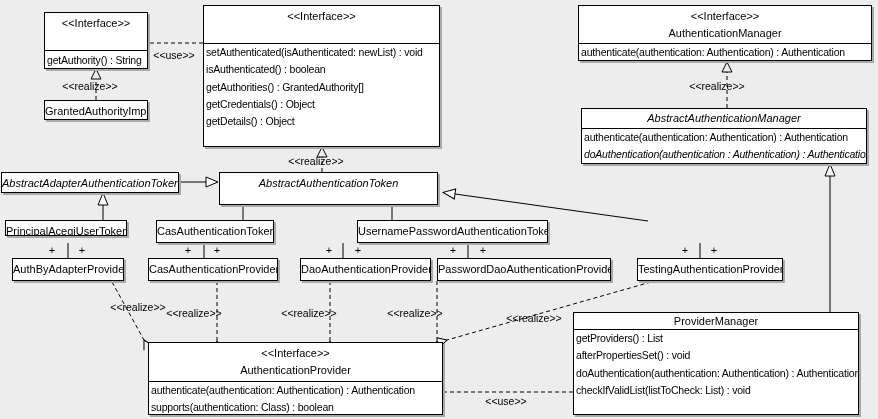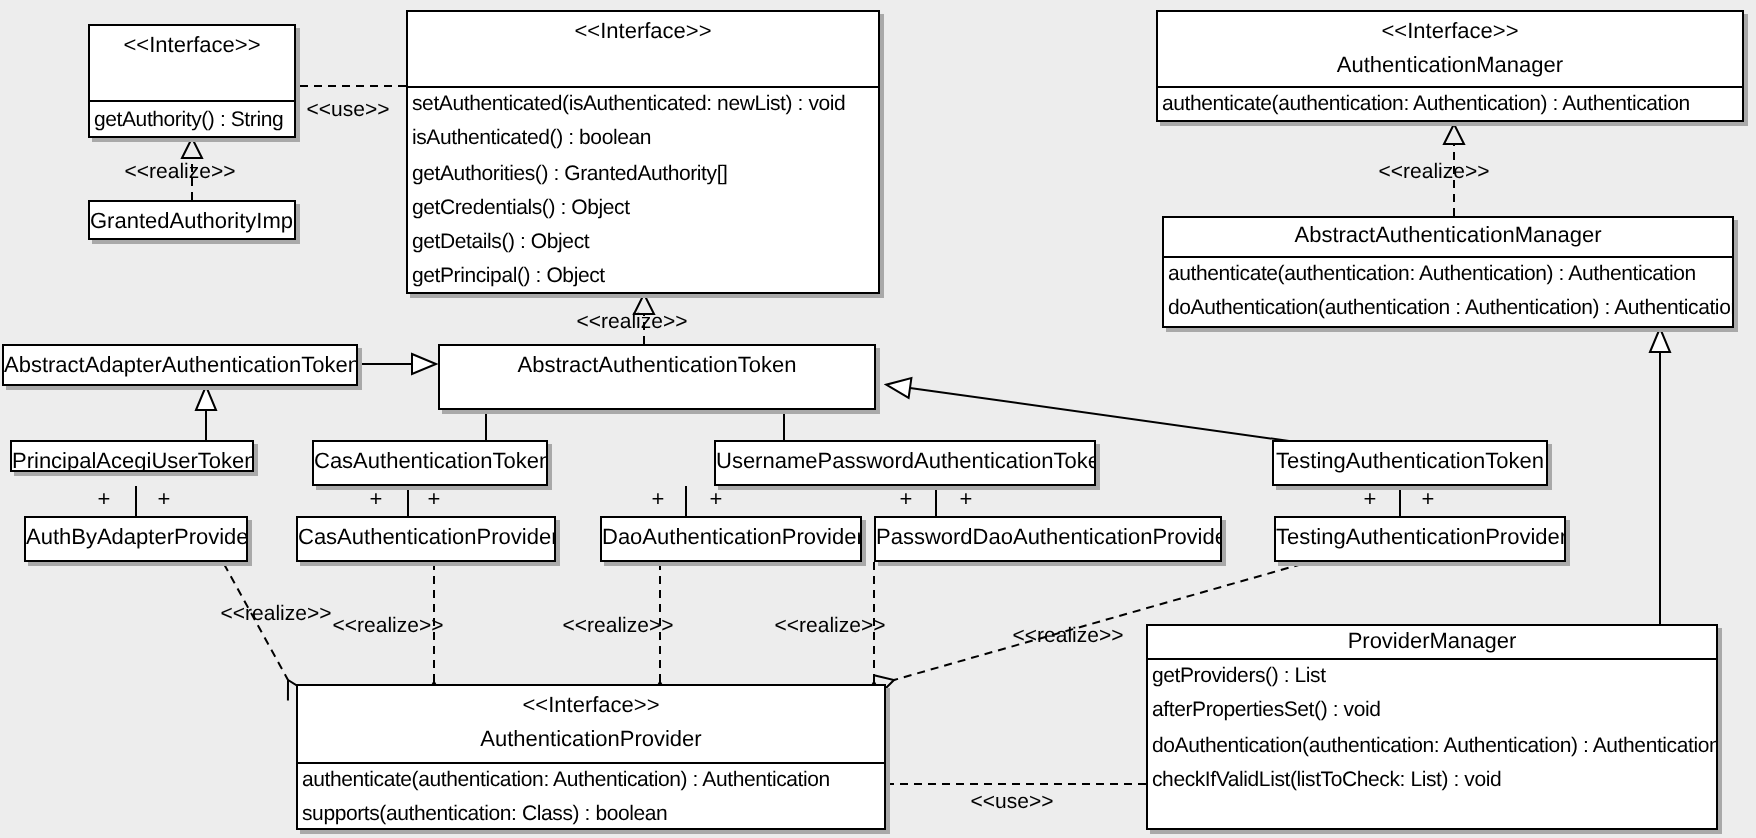--- a/index.html
+++ b/index.html
@@ -12,21 +12,21 @@
   #edges{position:absolute;left:0;top:0;width:878px;height:419px;}
   .cls{
     position:absolute;background:#fff;border:1px solid #000;
     box-shadow:2px 2px 0 #a9a9a9;overflow:hidden;box-sizing:border-box;
   }
   .hd{border-bottom:1px solid #000;}
   .st{height:19px;line-height:20px;text-align:center;white-space:nowrap;overflow:hidden;}
   .nm{height:18px;line-height:17px;text-align:center;white-space:nowrap;overflow:hidden;}
   .one .nm{height:100%;line-height:20px;}
   .hd1 .nm{line-height:19px;height:19px;}
-  .it{}
+  .it{font-style:italic;}
   .m{
     height:17.3px;line-height:17.3px;padding:0 2px;white-space:nowrap;
     overflow:hidden;font-size:10.5px;letter-spacing:-0.2px;text-align:left;
   }
   .lbl{
     position:absolute;white-space:nowrap;font-size:10.5px;
     transform:translateX(-50%);line-height:12px;
   }
   .plus{
     position:absolute;width:10px;text-align:center;font-size:11px;line-height:10px;
@@ -92,21 +92,20 @@
 
   <div class="cls" style="left:203px;top:5px;width:237px;height:142px">
     <div class="hd" style="height:37px">
       <div class="st">&lt;&lt;Interface&gt;&gt;</div>
     </div>
     <div class="m">setAuthenticated(isAuthenticated: newList) : void</div>
     <div class="m">isAuthenticated() : boolean</div>
     <div class="m">getAuthorities() : GrantedAuthority[]</div>
     <div class="m">getCredentials() : Object</div>
     <div class="m">getDetails() : Object</div>
-    <div class="m">getPrincipal() : Object</div>
   </div>
 
   <div class="cls" style="left:578px;top:5px;width:294px;height:56px">
     <div class="hd" style="height:37px">
       <div class="st">&lt;&lt;Interface&gt;&gt;</div>
       <div class="nm">AuthenticationManager</div>
     </div>
     <div class="m">authenticate(authentication: Authentication) : Authentication</div>
   </div>
 
@@ -131,23 +130,20 @@
   </div>
 
   <div class="cls one" style="left:156px;top:220px;width:118px;height:23px">
     <div class="nm">CasAuthenticationToken</div>
   </div>
 
   <div class="cls one" style="left:357px;top:220px;width:191px;height:23px">
     <div class="nm">UsernamePasswordAuthenticationToken</div>
   </div>
 
-  <div class="cls one" style="left:636px;top:220px;width:138px;height:23px">
-    <div class="nm">TestingAuthenticationToken</div>
-  </div>
 
   <div class="cls one" style="left:12px;top:258px;width:112px;height:23px">
     <div class="nm">AuthByAdapterProvider</div>
   </div>
 
   <div class="cls one" style="left:148px;top:258px;width:130px;height:23px">
     <div class="nm">CasAuthenticationProvider</div>
   </div>
 
   <div class="cls one" style="left:300px;top:258px;width:131px;height:23px">

